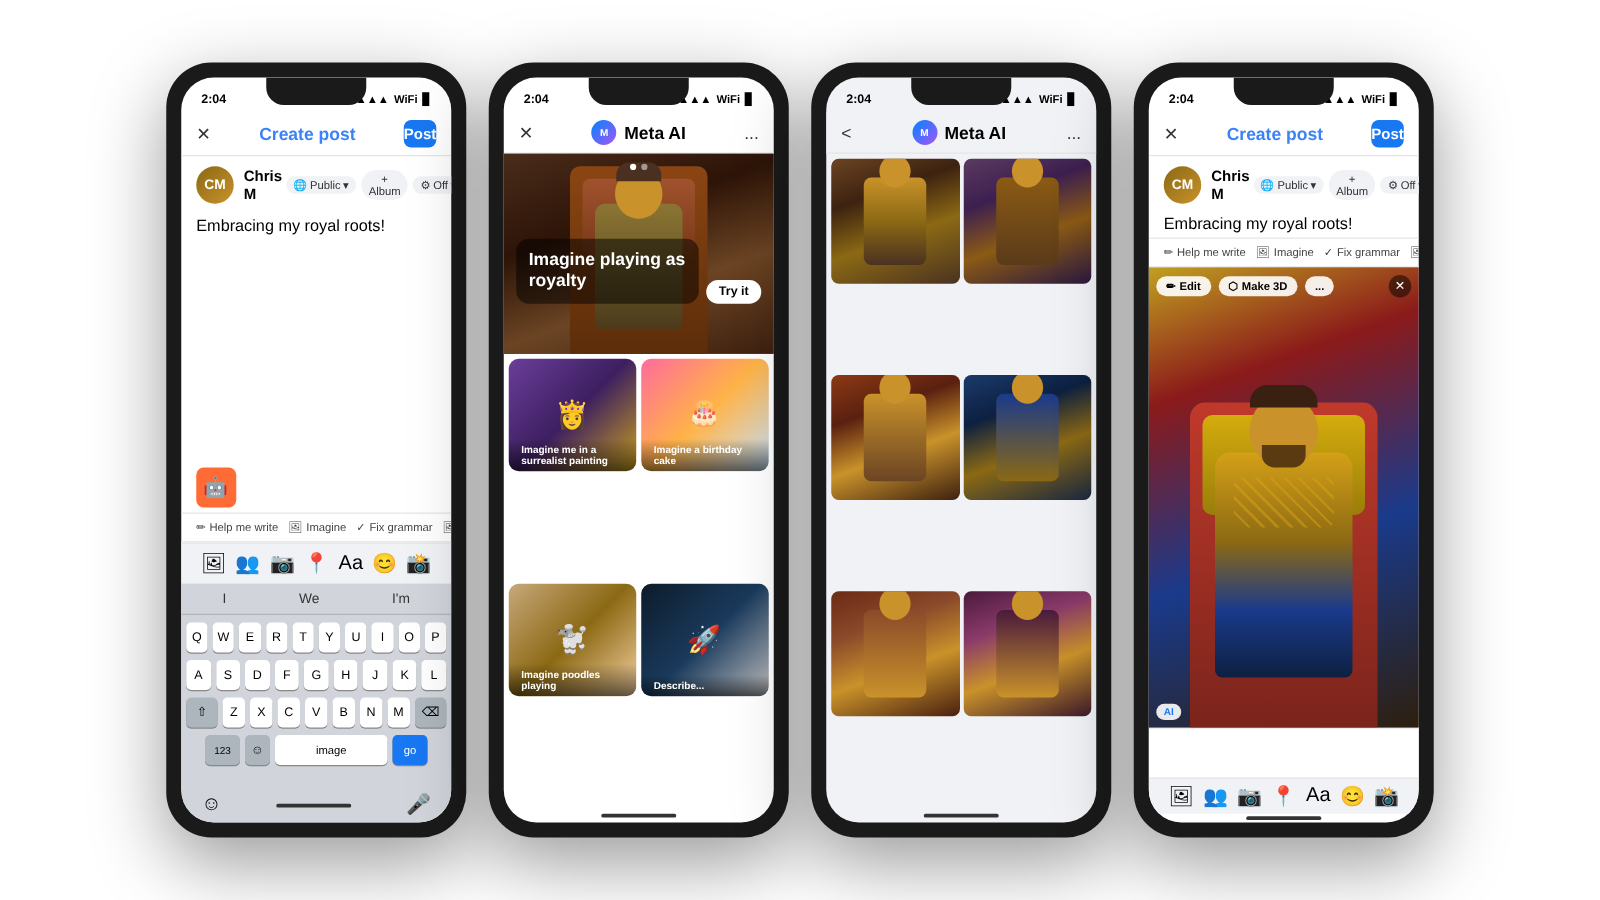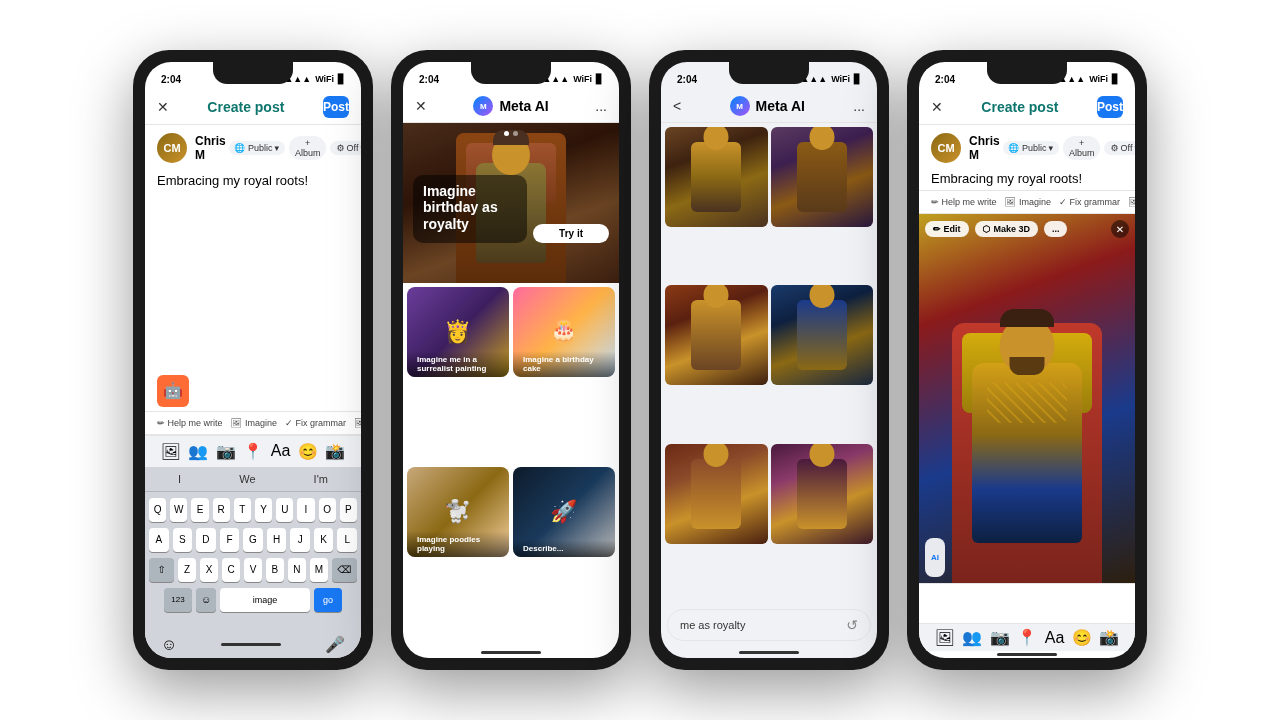--- a/index.html
+++ b/index.html
@@ -74,21 +74,21 @@
       display: flex;
       justify-content: space-between;
       align-items: center;
       padding: 6px 12px;
       border-bottom: 1px solid #e5e5e5;
       flex-shrink: 0;
     }
     .nav-title {
       font-size: 14px;
       font-weight: 600;
-      color: #0f766e;
+      color: #3b82f6;
     }
     .nav-btn-blue {
       background: #1877f2;
       color: #fff;
       border: none;
       border-radius: 6px;
       padding: 4px 0;
       font-size: 12px;
       font-weight: 600;
     }
@@ -280,21 +280,21 @@
       font-size: 14px;
       font-weight: 700;
       line-height: 1.2;
       margin-bottom: 2px;
     }
     .try-it-btn {
       background: #fff;
       color: #000;
       border: none;
       border-radius: 14px;
-      padding: 4px 26px;
+      padding: 4px 10px;
       font-size: 10px;
       font-weight: 600;
     }
     .suggestions-grid {
       display: grid;
       grid-template-columns: 1fr 1fr;
       gap: 4px;
       padding: 4px;
       flex: 1;
       overflow: hidden;
@@ -454,21 +454,21 @@
     }
     .dot.active {
       background: #fff;
     }
     .ai-badge {
       position: absolute;
       bottom: 6px;
       left: 6px;
       background: rgba(255,255,255,0.9);
       border-radius: 8px;
-      padding: 15px 6px;
+      padding: 2px 6px;
       font-size: 8px;
       font-weight: 700;
       color: #1877f2;
     }
   </style>
 </head>
 <body>
 
 <div class="phones-container">
 
@@ -606,21 +606,21 @@
           </div>
 
           <div style="position:absolute;bottom:20px;left:50%;transform:translateX(-50%);width:70px;height:100px;background:linear-gradient(180deg,#8B7533 0%,#6b5a2a 50%,#4a3a1a 100%);border-radius:8px 8px 4px 4px;z-index:2;"></div>
 
           <div style="position:absolute;bottom:108px;left:50%;transform:translateX(-50%);width:38px;height:40px;background:#c9922a;border-radius:50%;z-index:3;"></div>
 
           <div style="position:absolute;bottom:138px;left:50%;transform:translateX(-50%);width:36px;height:15px;background:#4a3020;border-radius:10px 10px 0 0;z-index:4;"></div>
         </div>
         <div class="text-caption-overlay">
           <div class="hero-text-box">
-            <div class="hero-text-title">Imagine birthday as royalty</div>
+            <div class="hero-text-title">Imagine playing as royalty</div>
           </div>
           <button class="try-it-btn">Try it</button>
         </div>
       </div>
       <div class="suggestions-grid">
         <div class="suggestion-card surreal-bg">
           <div style="width:100%;height:100%;display:flex;align-items:center;justify-content:center;font-size:22px;">👸</div>
           <div class="suggestion-label">Imagine me in a surrealist painting</div>
         </div>
         <div class="suggestion-card birthday-bg">
@@ -696,24 +696,20 @@
           </div>
         </div>
         <div class="gallery-item photo-royalty-6">
           <div style="width:100%;height:100%;display:flex;align-items:center;justify-content:center;">
             <div style="width:50px;height:70px;background:linear-gradient(180deg,#4a1a3d 0%,#c9922a 100%);border-radius:6px;position:relative;">
               <div style="position:absolute;top:-18px;left:50%;transform:translateX(-50%);width:25px;height:26px;background:#c9922a;border-radius:50%;"></div>
             </div>
           </div>
         </div>
       </div>
-      <div class="search-input-row">
-        <span class="search-text">me as royalty</span>
-        <span style="font-size:14px;color:#888;">↺</span>
-      </div>
       <div class="bottom-home-indicator" style="margin:4px auto;"></div>
     </div>
   </div>
 
   <div class="phone">
     <div class="phone-screen">
       <div class="notch"></div>
       <div class="status-bar">
         <span>2:04</span>
         <div class="status-right">

